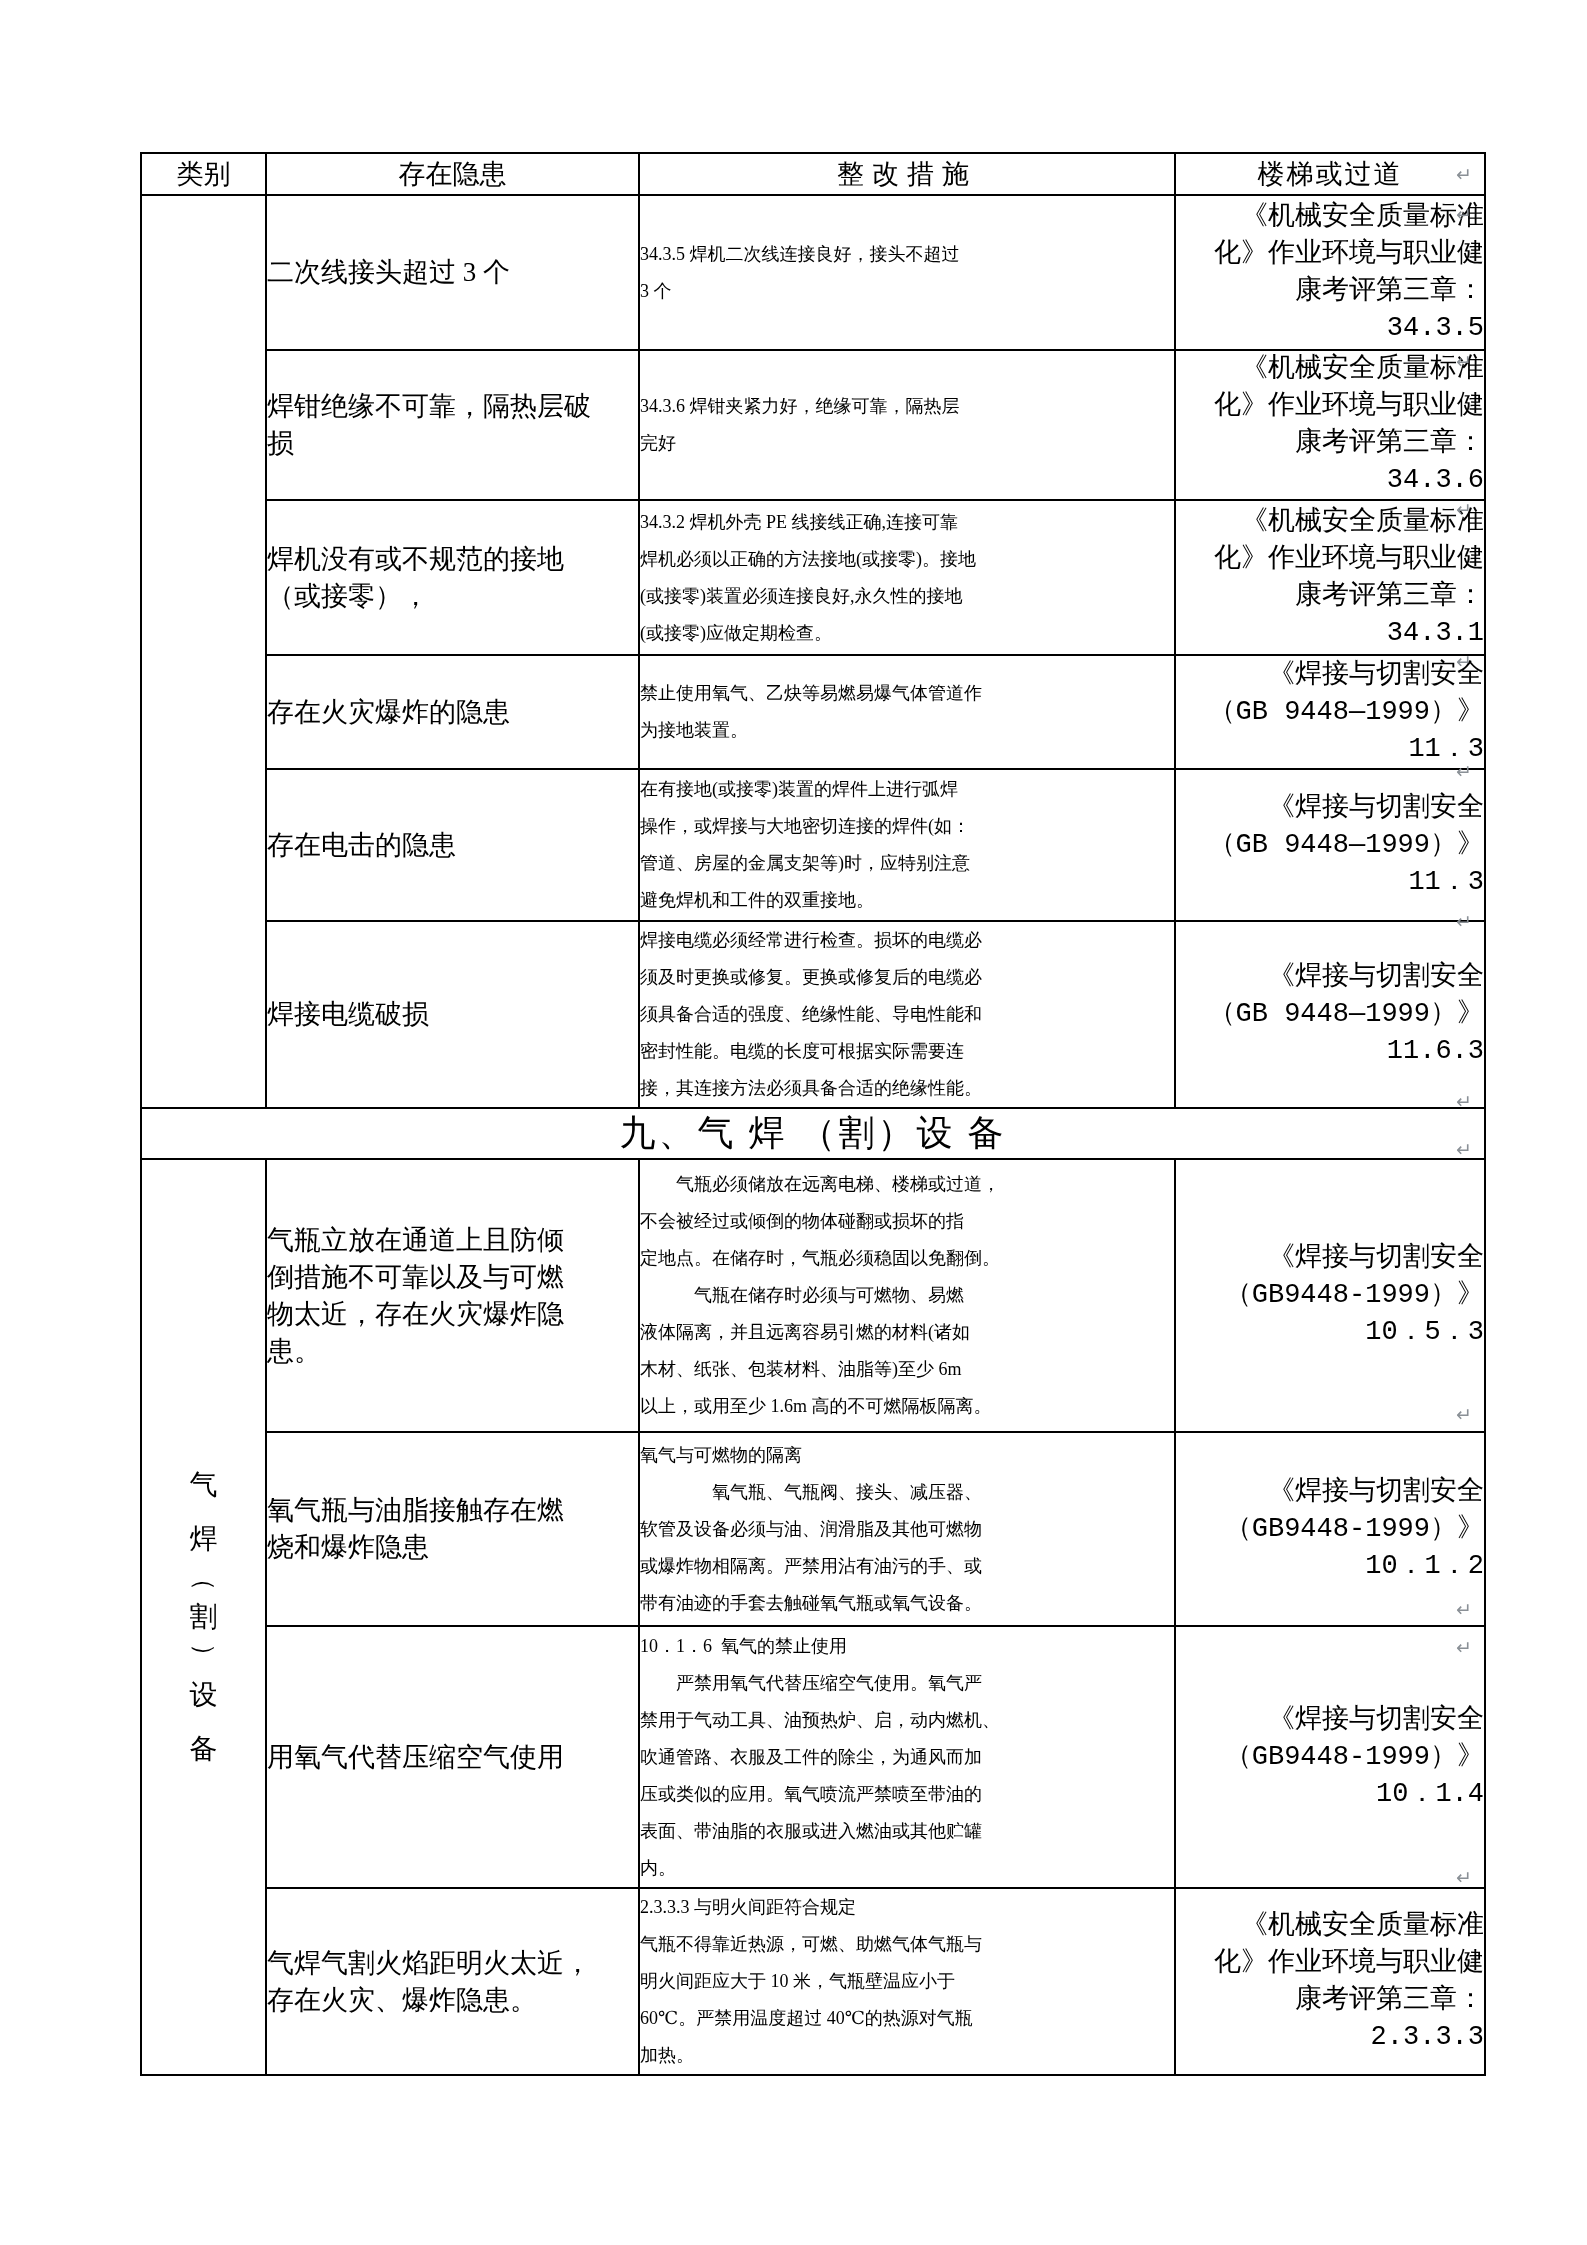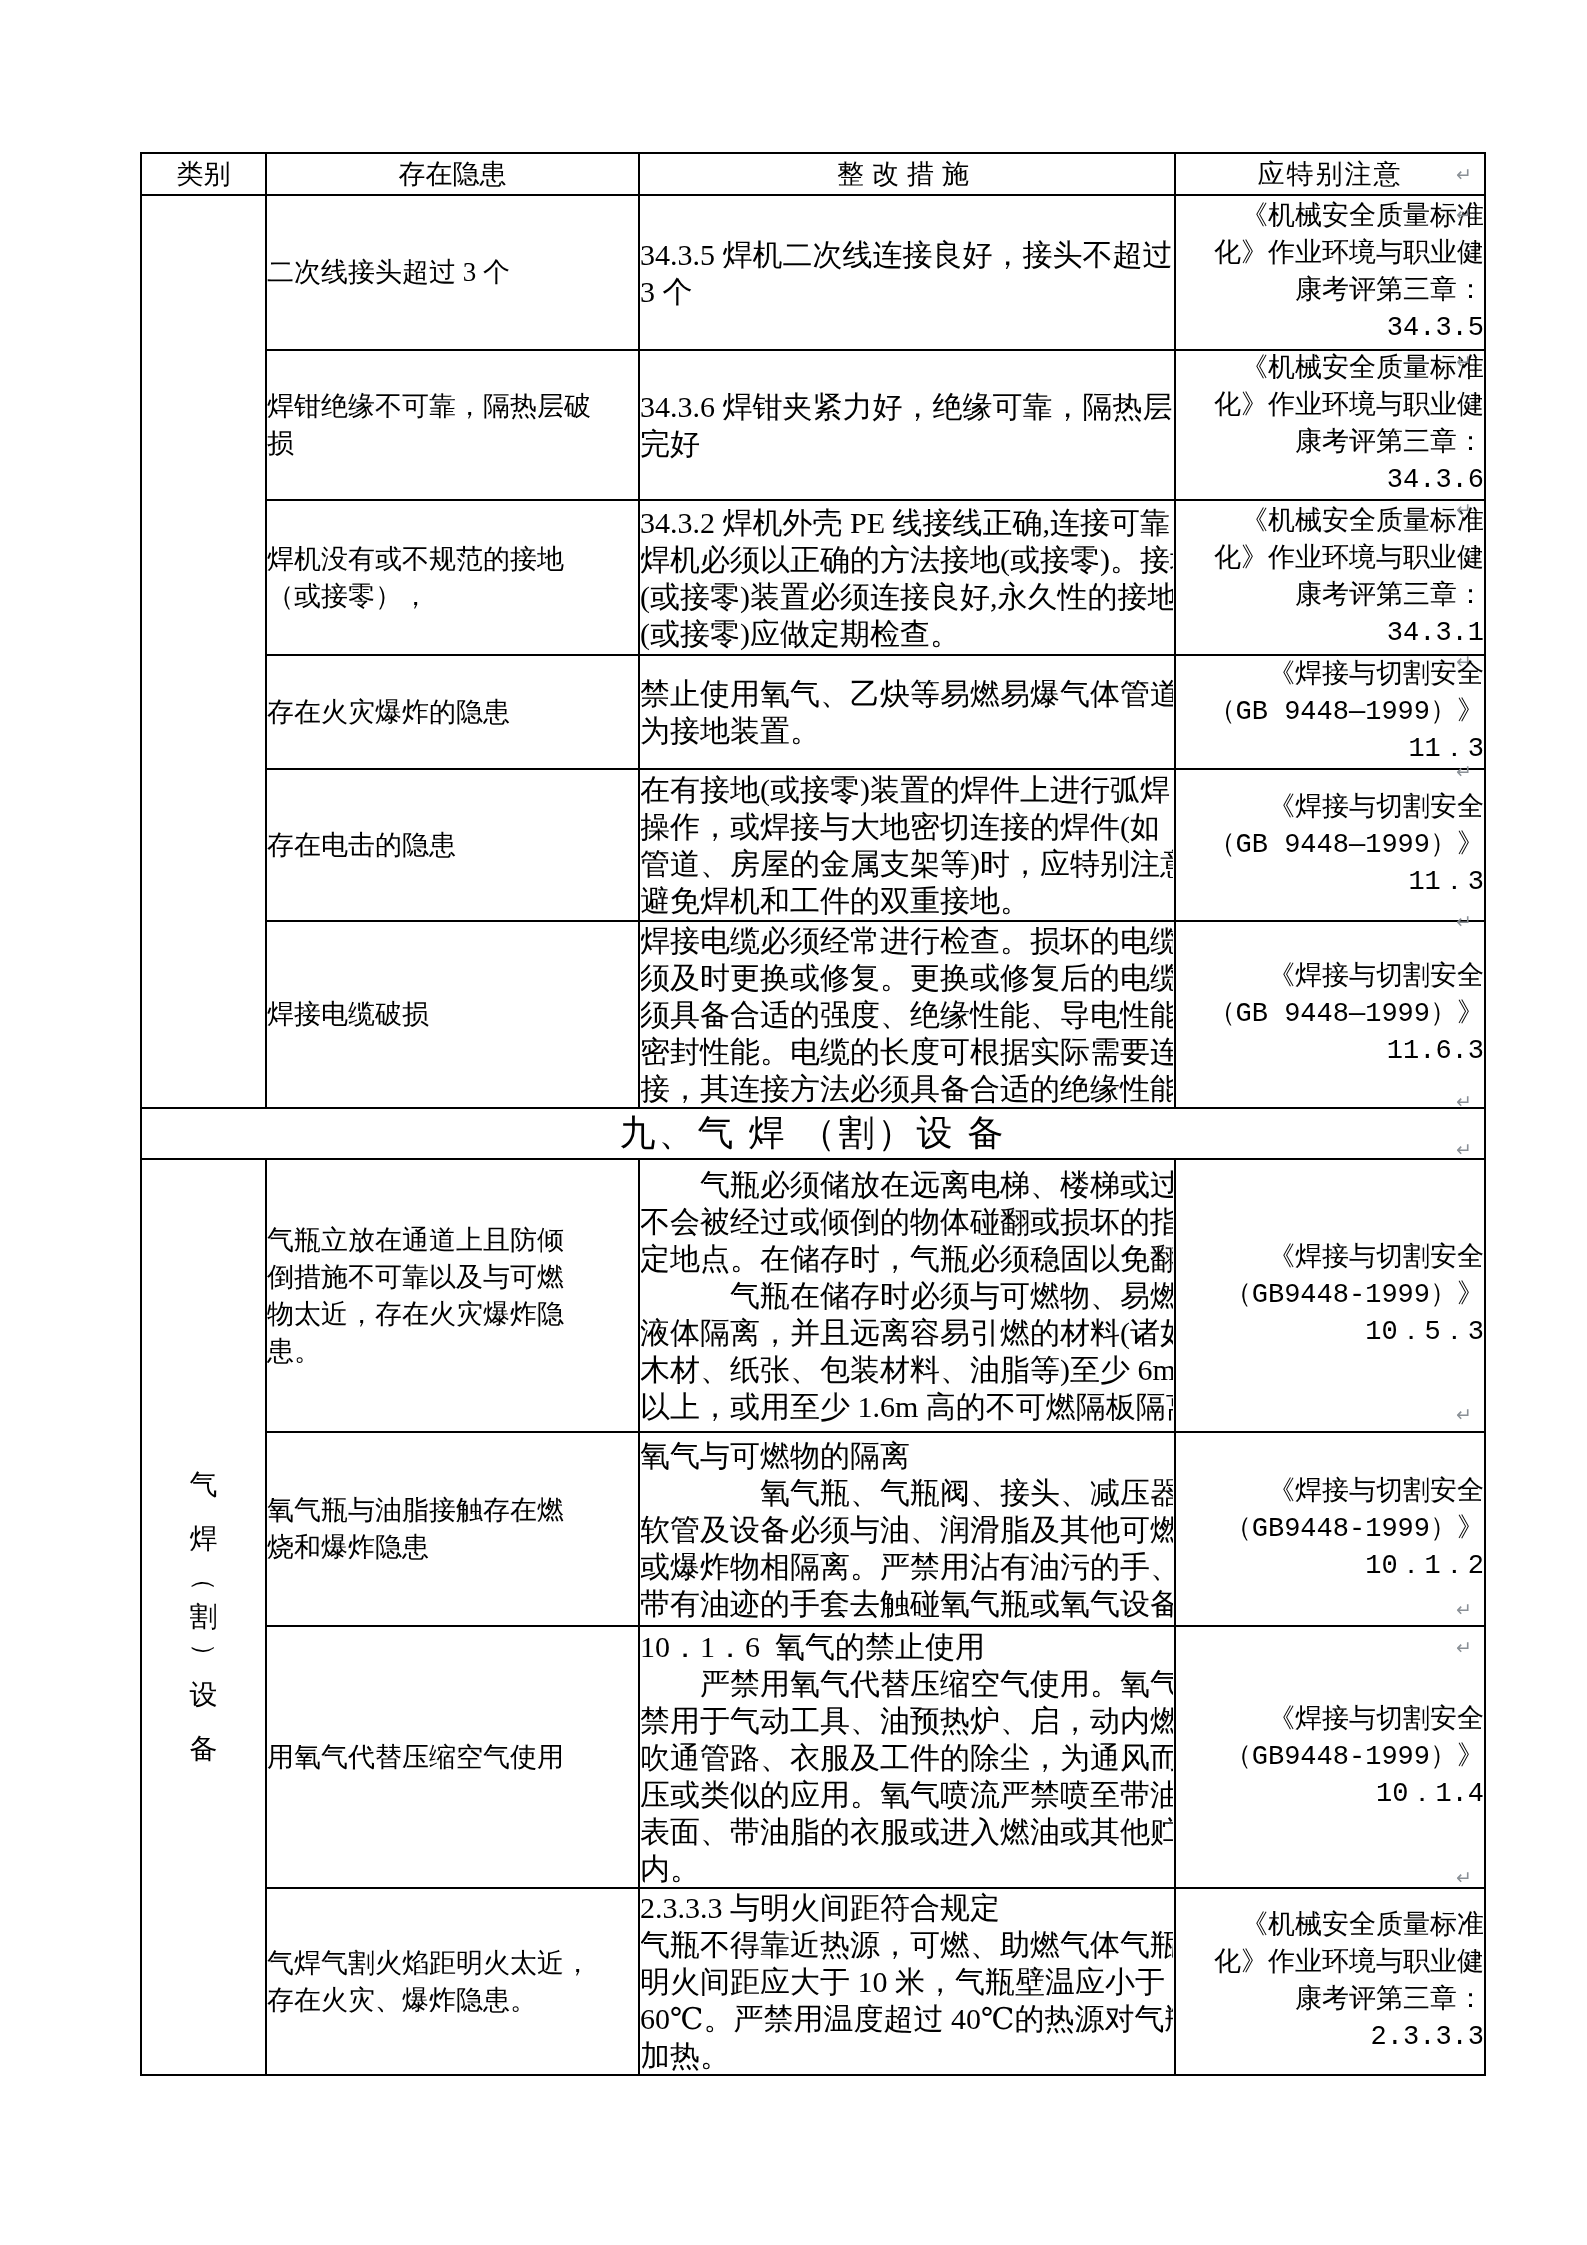--- a/index.html
+++ b/index.html
@@ -44,27 +44,26 @@
   }
   td.hazard{
     font-size:27px;
     line-height:37px;
     text-align:left;
     padding-left:12px;
     padding-right:4px;
     white-space:pre;
   }
   td.measure{
-    font-size:30px;
+    font-size:18px;
     line-height:37px;
     text-align:left;
     padding-left:8px;
     padding-right:2px;
     white-space:pre;
-    border-radius:13px;
   }
   td.std{
     font-size:27px;
     line-height:37px;
     text-align:right;
     padding-left:8px;
     padding-right:2px;
     white-space:pre;
     font-family:Liberation Mono, monospace;
   }
@@ -130,21 +129,21 @@
         <col style="width:125px">
         <col style="width:373px">
         <col style="width:536px">
         <col style="width:310px">
       </colgroup>
       <tbody>
           <tr class="r-head">
         <th class="c-cat">类别</th>
         <th class="c-hazard">存在隐患</th>
         <th class="c-measure">整改措施</th>
-        <th class="c-std">应特别注意</th>
+        <th class="c-std">楼梯或过道</th>
       </tr>
 
       <tr class="r1">
         <td class="cat" rowspan="6"></td>
         <td class="hazard">二次线接头超过 3 个</td>
         <td class="measure">34.3.5 焊机二次线连接良好，接头不超过
 3 个</td>
         <td class="std">《机械安全质量标准
 化》作业环境与职业健
 康考评第三章：

